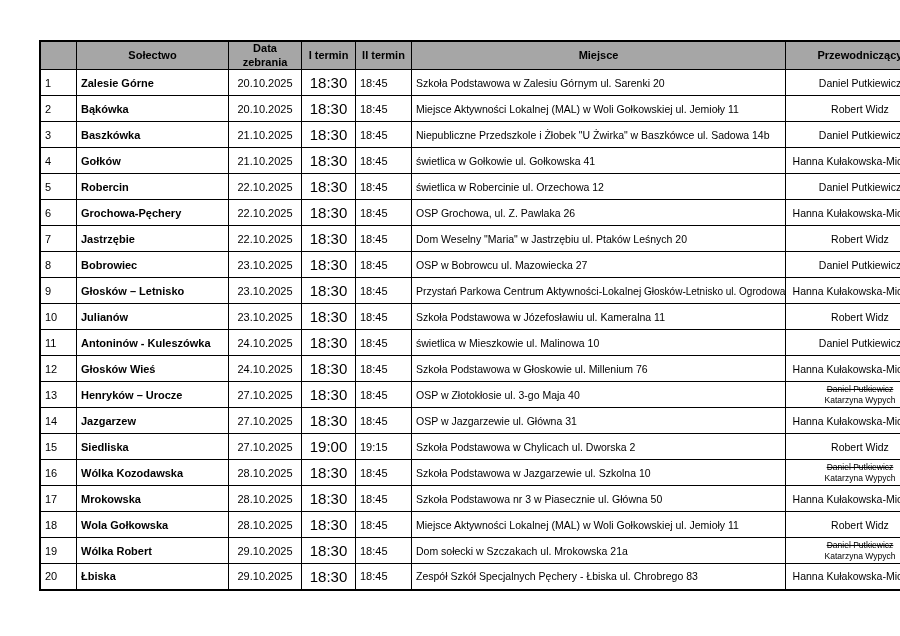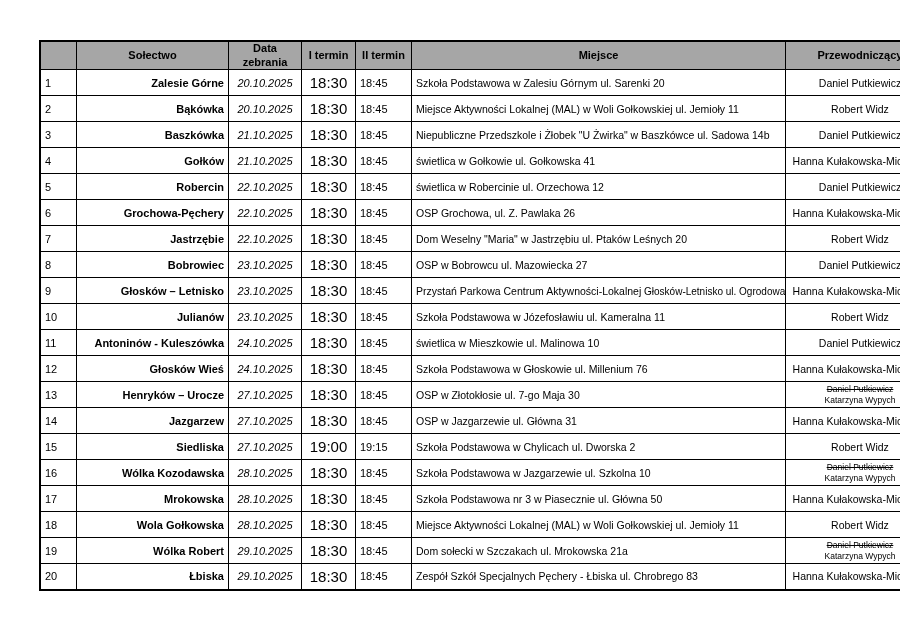--- a/index.html
+++ b/index.html
@@ -40,22 +40,22 @@
     background: #a6a6a6;
     font-weight: bold;
     font-size: 11px;
     line-height: 1.2;
     text-align: center;
     height: 27px;
     white-space: normal;
   }
   table.meetings tbody tr { height: 26px; }
   td.c-no       { width: 27px;  font-size: 11px;   text-align: left; padding-left: 7px; }
-  td.c-solectwo { width: 143px; font-size: 11px;   font-weight: bold; text-align: right; padding-left: 6px; margin-left: 35px; }
-  td.c-data     { width: 64px;  font-size: 11px;   text-align: center; font-style: italic; }
+  td.c-solectwo { width: 143px; font-size: 11px;   font-weight: bold; text-align: left; padding-left: 6px; margin-left: 35px; }
+  td.c-data     { width: 64px;  font-size: 11px;   text-align: center; }
   td.c-t1       { width: 45px;  font-size: 15px;   text-align: center; }
   td.c-t2       { width: 47px;  font-size: 11px;   text-align: left; }
   td.c-miejsce  { width: 365px; font-size: 10.5px; text-align: left; padding-left: 6px; }
   td.c-przew    { width: 140px; font-size: 10.5px; text-align: center; padding: 0 2px; }
   th.h-no       { width: 27px; }
   th.h-solectwo { width: 143px; }
   th.h-data     { width: 64px; margin-top: 44px; }
   th.h-t1       { width: 45px; margin-top: 20px; }
   th.h-t2       { width: 47px; }
   th.h-miejsce  { width: 365px; }
@@ -197,21 +197,21 @@
     <td class="c-t2">18:45</td>
     <td class="c-miejsce"><span>Szkoła Podstawowa w Głoskowie ul. Millenium 76</span></td>
     <td class="c-przew"><span>Hanna Kułakowska-Michalak</span></td>
   </tr>
         <tr>
     <td class="c-no">13</td>
     <td class="c-solectwo">Henryków – Urocze</td>
     <td class="c-data">27.10.2025</td>
     <td class="c-t1">18:30</td>
     <td class="c-t2">18:45</td>
-    <td class="c-miejsce"><span>OSP w Złotokłosie ul. 7-go Maja 30</span></td>
+    <td class="c-miejsce"><span>OSP w Złotokłosie ul. 3-go Maja 40</span></td>
     <td class="c-przew">
             <span class="przew-struck">Daniel Putkiewicz</span>
             <span class="przew-name-small">Katarzyna Wypych</span>
           </td>
   </tr>
         <tr>
     <td class="c-no">14</td>
     <td class="c-solectwo">Jazgarzew</td>
     <td class="c-data">27.10.2025</td>
     <td class="c-t1">18:30</td>

